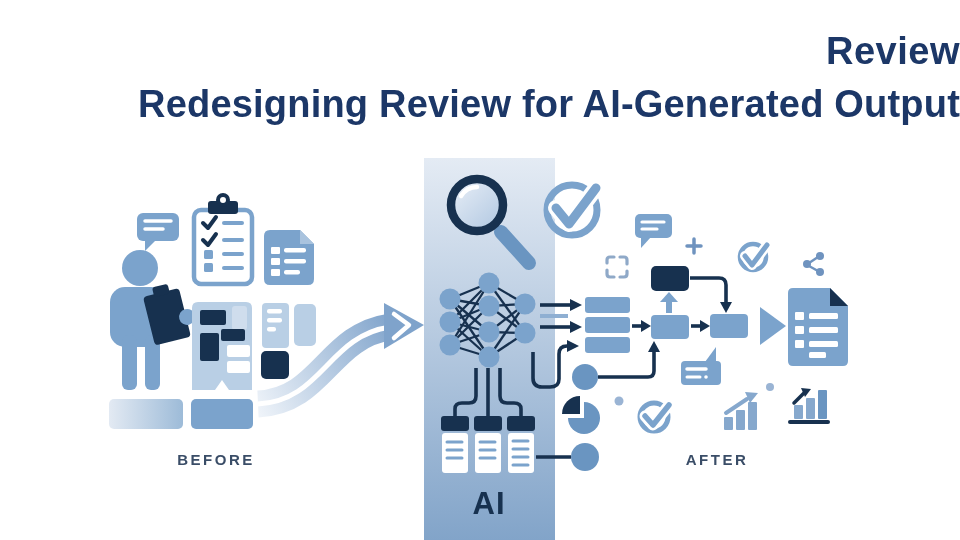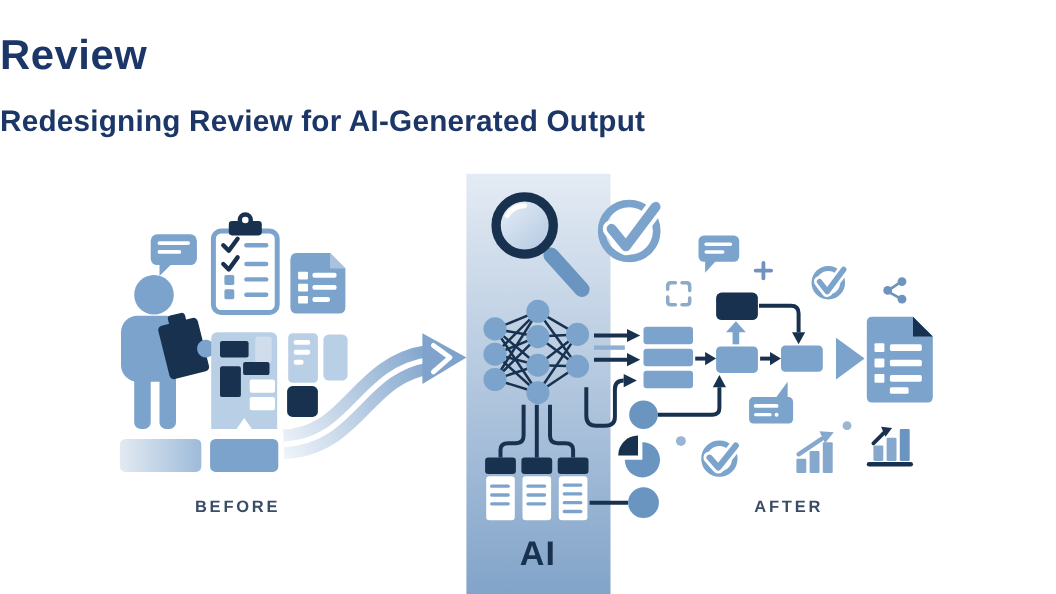--- a/index.html
+++ b/index.html
@@ -1,27 +1,27 @@
 <!DOCTYPE html>
 <html style="--background: #ffffff; --title_navy: #1c3767; --navy: #17314f; --mid_blue: #7ba3cc; --mid_blue_2: #6a95c1; --light_blue: #b9cfe5; --pale_blue: #dce6f1; --label_slate: #3a4d67;"><head>
 <meta charset="utf-8">
 <style>
   html,body{margin:0;padding:0;}
   body{
     width:960px;height:540px;position:relative;overflow:hidden;
     background:var(--background,#fff);
     font-family:"Liberation Sans", sans-serif;
   }
-  .header{position:absolute;top:0;left:0;width:960px;text-align:left;}
+  .header{position:absolute;top:0;left:0;width:960px;text-align:right;}
   .title-main{
     margin:30px 0 0 0;font-size:38px;font-weight:700;color:var(--title_navy,#1c3767);
     letter-spacing:0.5px;
   }
   .title-sub{
-    margin:22px 0 0 0;font-size:27px;font-weight:700;color:var(--title_navy,#1c3767);
+    margin:10px 0 0 0;font-size:38px;font-weight:700;color:var(--title_navy,#1c3767);
     letter-spacing:0.2px;
   }
   svg{position:absolute;top:0;left:0;}
   .navy{fill:var(--navy,#17314f);}
   .navy-s{stroke:var(--navy,#17314f);}
   .mid{fill:var(--mid_blue,#7ba3cc);}
   .mid-s{stroke:var(--mid_blue,#7ba3cc);}
   .mid2{fill:var(--mid_blue_2,#6a95c1);}
   .mid2-s{stroke:var(--mid_blue_2,#6a95c1);}
   .light{fill:var(--light_blue,#b9cfe5);}

